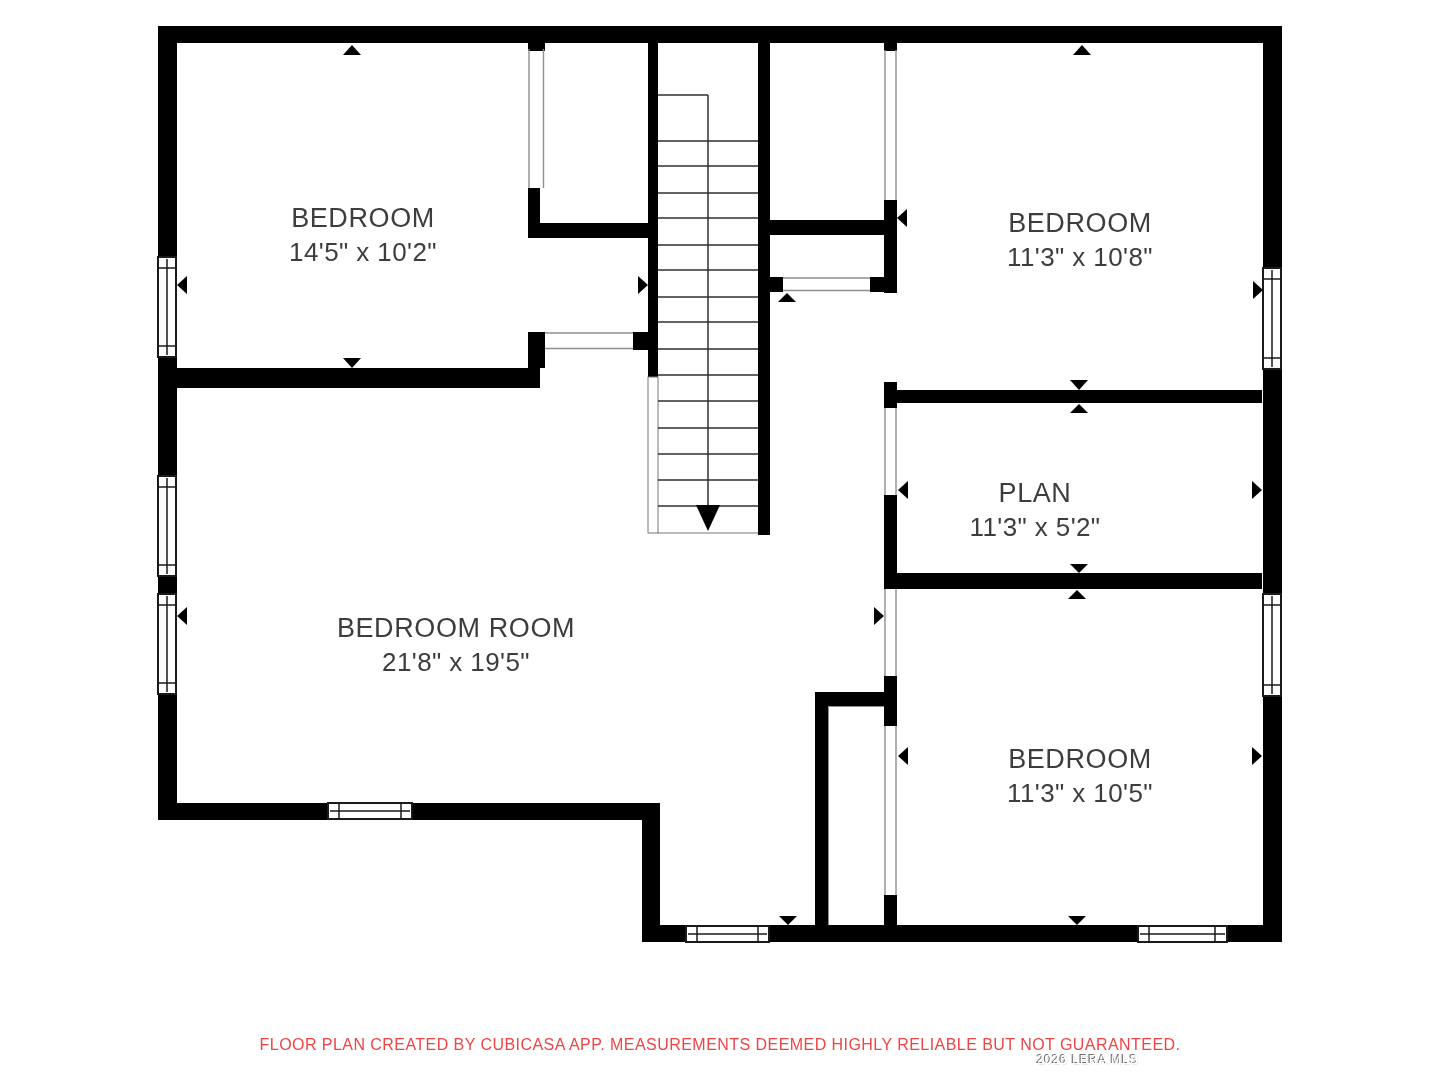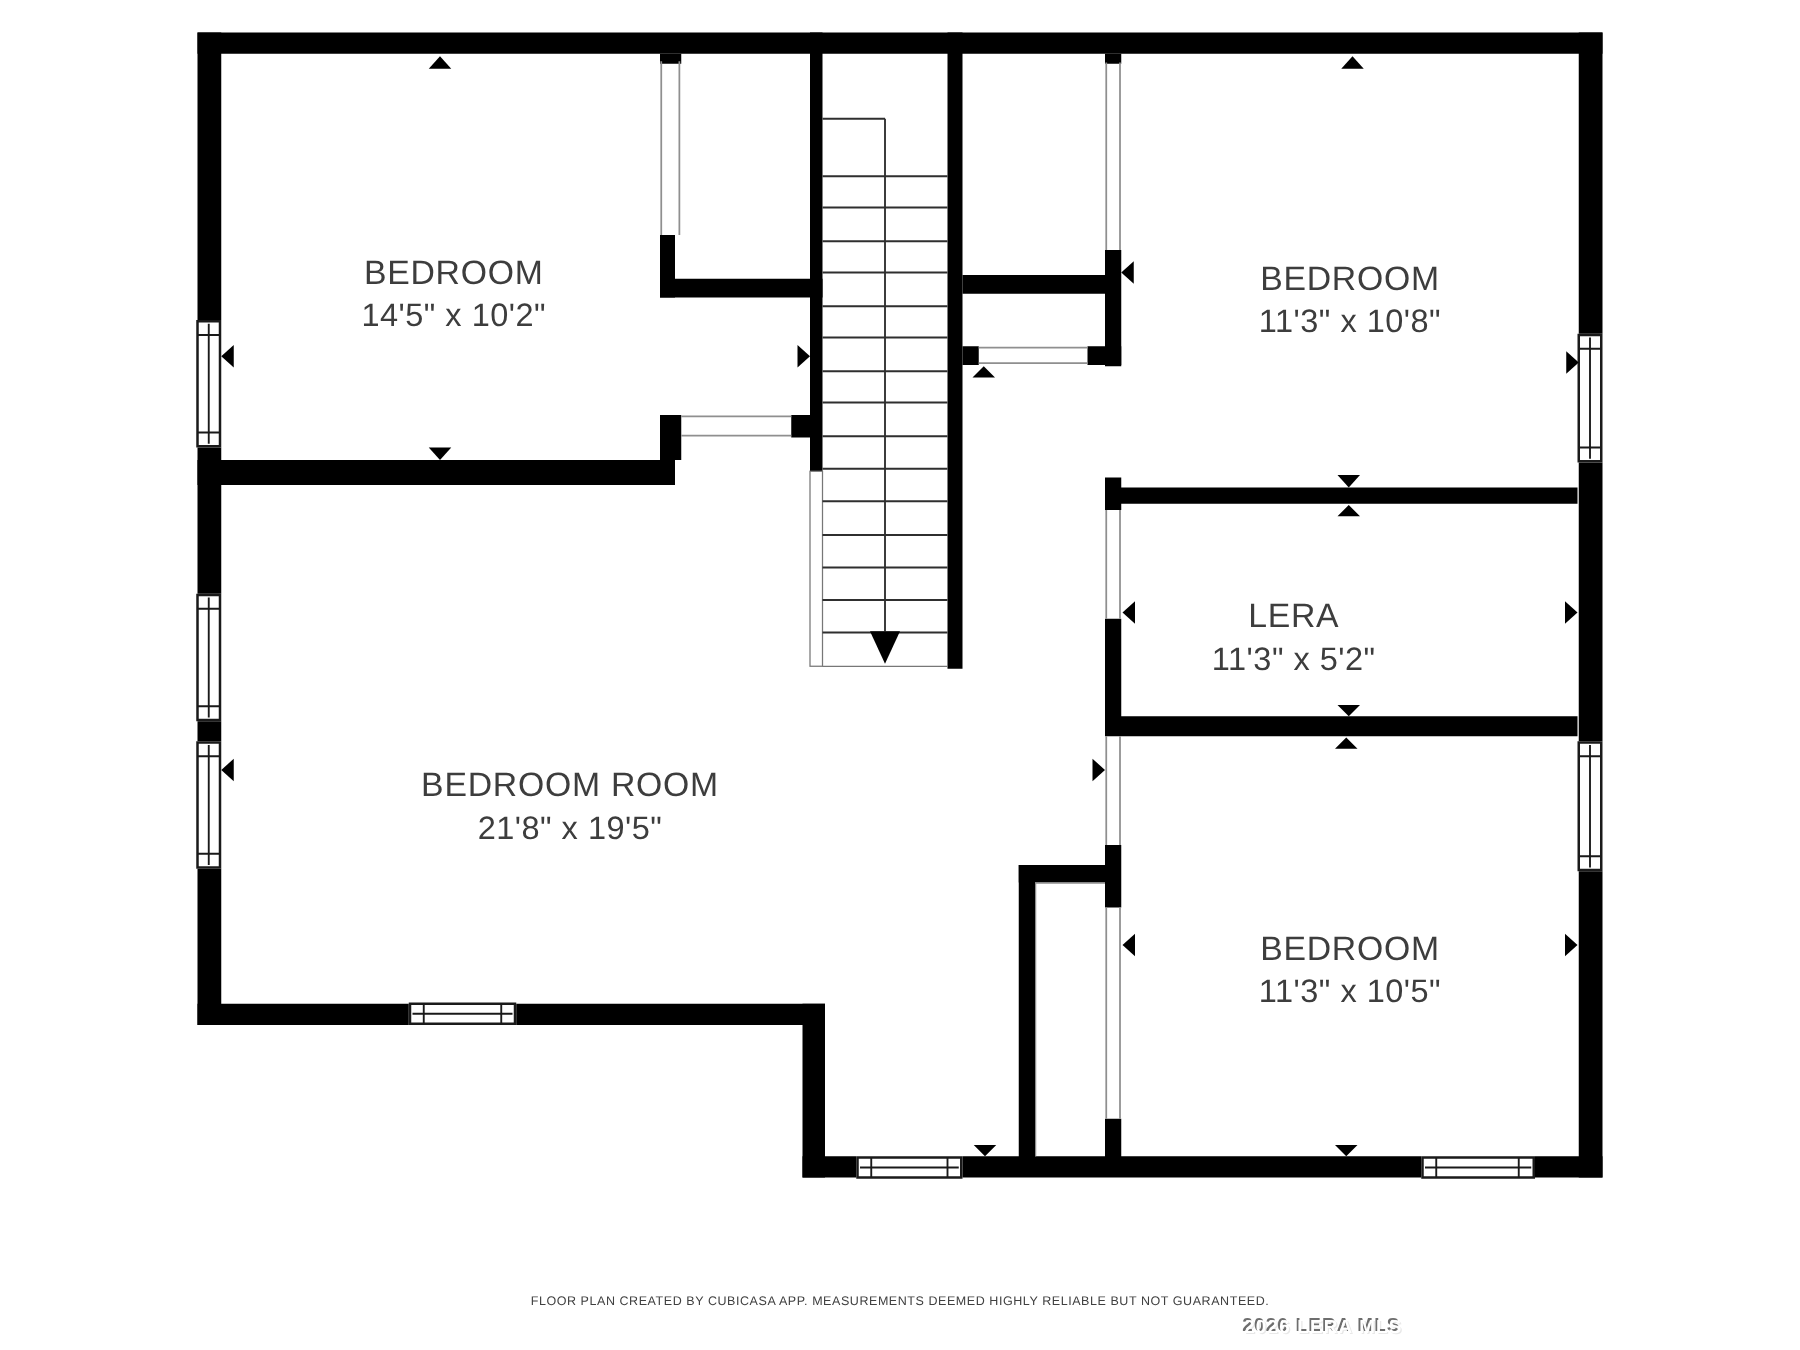--- a/index.html
+++ b/index.html
@@ -11,25 +11,25 @@
   .plan-svg{position:absolute;left:0;top:0;width:1440px;height:1080px;}
   .room-label{
     position:absolute;transform:translate(-50%,-50%);
     display:flex;flex-direction:column;align-items:center;gap:4px;
     color:#3d3d3d;text-align:center;white-space:nowrap;
   }
   .room-name{font-size:27px;letter-spacing:0.6px;line-height:1.1;}
   .room-dims{font-size:26px;letter-spacing:0.4px;line-height:1.1;}
   .footer-note{
     position:absolute;left:720px;top:1036px;transform:translateX(-50%);
-    font-size:10px;letter-spacing:0.45px;color:#404040;white-space:nowrap;
+    font-size:16px;letter-spacing:0.45px;color:#ef4444;white-space:nowrap;
   }
   .watermark{
-    position:absolute;right:22px;top:1053px;
-    font-size:15px;font-weight:bold;letter-spacing:1px;color:#ffffff;
+    position:absolute;right:5px;top:1053px;
+    font-size:12px;font-weight:normal;letter-spacing:1px;color:#ffffff;
     text-shadow:-1.5px -1.5px 0 #6e6e6e, 1px 1px 0 #e8e8e8;
     white-space:nowrap;
   }
 </style>
 </head>
 <body>
 
 <div class="stage">
 
   <svg class="plan-svg" viewBox="0 0 1440 1080">
@@ -160,21 +160,21 @@
 
   <div class="room-label" style="left:363px;top:235px;">
     <div class="room-name">BEDROOM</div>
     <div class="room-dims">14'5" x 10'2"</div>
   </div>
   <div class="room-label" style="left:1080px;top:240px;">
     <div class="room-name">BEDROOM</div>
     <div class="room-dims">11'3" x 10'8"</div>
   </div>
   <div class="room-label" style="left:1035px;top:510px;">
-    <div class="room-name">LERA</div>
+    <div class="room-name">PLAN</div>
     <div class="room-dims">11'3" x 5'2"</div>
   </div>
   <div class="room-label" style="left:456px;top:645px;">
     <div class="room-name">BEDROOM ROOM</div>
     <div class="room-dims">21'8" x 19'5"</div>
   </div>
   <div class="room-label" style="left:1080px;top:776px;">
     <div class="room-name">BEDROOM</div>
     <div class="room-dims">11'3" x 10'5"</div>
   </div>

